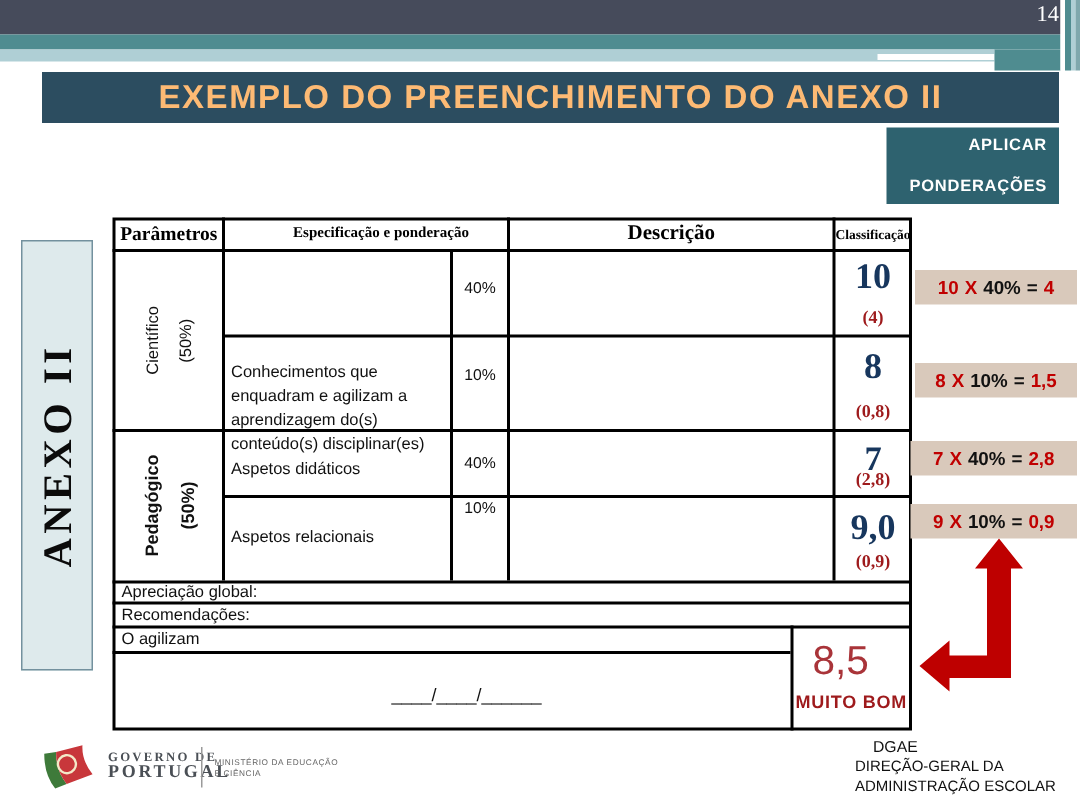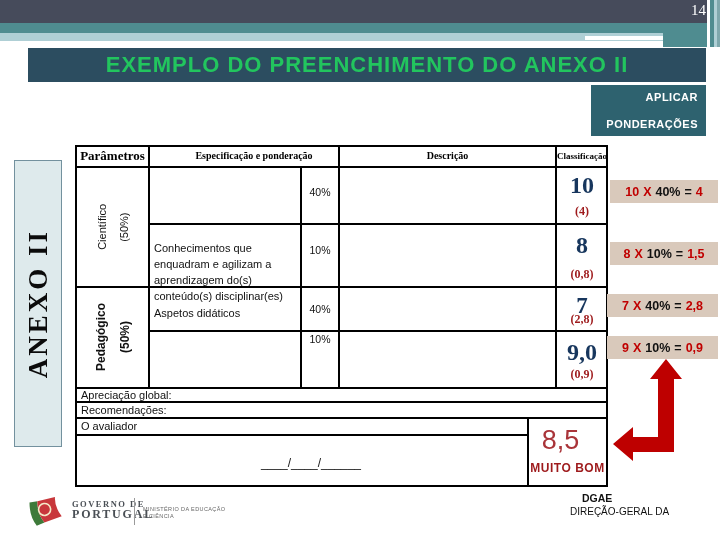--- a/index.html
+++ b/index.html
@@ -14,21 +14,21 @@
   .bar-light{left:0;top:33px;width:663px;height:8px;background:#AFCFD5;}
   .stripe-white{left:585px;top:36px;width:78px;height:4px;background:#ffffff;}
   .teal-block{left:663px;top:33px;width:44px;height:14px;background:#4F8C90;}
   .edge1{left:707px;top:0;width:3px;height:47px;background:#ffffff;}
   .edge2{left:710px;top:0;width:4px;height:47px;background:#4F8C90;}
   .edge3{left:714px;top:0;width:3px;height:47px;background:#AFCFD5;}
   .edge4{left:717px;top:0;width:3px;height:47px;background:#7FA8AD;}
 
   .title-box{left:28px;top:48px;width:678px;height:34px;background:#2C4D60;
              display:flex;align-items:center;justify-content:center;}
-  .title-box span{color:#22c55e;font-size:22px;font-weight:bold;letter-spacing:1px;text-align:center;}
+  .title-box span{color:#fdba74;font-size:22px;font-weight:bold;letter-spacing:1px;text-align:center;}
 
   .banner{left:591px;top:85px;width:115px;height:51px;background:#2E626F;
           display:flex;flex-direction:column;justify-content:space-between;
           align-items:flex-end;padding:6px 8px;box-sizing:border-box;}
   .banner div{color:#fff;font-size:11px;font-weight:bold;letter-spacing:.5px;}
 
   
   .anexo{left:14px;top:160px;width:48px;height:287px;background:#DEEAEC;border:1px solid #73919E;
          display:flex;align-items:center;justify-content:center;box-sizing:border-box;}
   .anexo span{writing-mode:vertical-rl;transform:rotate(180deg);
@@ -56,21 +56,21 @@
   .eq span{margin:0 2px;}
   .eq .red{color:#C00000;}
   .eq .blk{color:#111;}
 
   .final-score{color:#A93439;font-size:27px;text-align:center;}
   .final-rating{color:#9E1A1C;font-size:12px;font-weight:bold;text-align:center;letter-spacing:.5px;}
 
   .gov-txt1{font-family:"Liberation Serif",serif;font-weight:bold;font-size:8.5px;color:#4A4F55;letter-spacing:1.5px;}
   .gov-txt2{font-family:"Liberation Serif",serif;font-weight:bold;font-size:12px;color:#4A4F55;letter-spacing:1.8px;line-height:11px;}
   .ministry{font-size:5.5px;color:#666;letter-spacing:.4px;line-height:7px;}
-  .dgae1{font-size:10.5px;font-weight:bold;color:#111;line-height:13px;padding-left:12px;}
+  .dgae1{font-size:10.5px;font-weight:normal;color:#111;line-height:13px;padding-left:12px;}
   .dgae2{font-size:10px;color:#111;line-height:13px;}
 </style>
 </head>
 <body>
 
 <div class="sheet">
 
   <div class="abs bar-top"></div>
   <div class="abs page-num">14</div>
   <div class="abs bar-teal"></div>
@@ -106,21 +106,21 @@
   <div class="abs hline" style="left:75px;top:417px;width:533px;height:2px"></div>
   <div class="abs hline" style="left:75px;top:434px;width:452px;height:2px"></div>
   <div class="abs vline" style="left:148px;top:145px;width:2px;height:242px"></div>
   <div class="abs vline" style="left:300px;top:166px;width:2px;height:221px"></div>
   <div class="abs vline" style="left:338px;top:145px;width:2px;height:242px"></div>
   <div class="abs vline" style="left:555px;top:145px;width:2px;height:242px"></div>
   <div class="abs vline" style="left:527px;top:417px;width:2px;height:70px"></div>
 
   <div class="abs hdr" style="left:77px;top:147px;width:71px;height:17px;font-size:13px">Parâmetros</div>
   <div class="abs hdr" style="left:160px;top:147px;width:188px;height:17px;font-size:10px">Especificação e ponderação</div>
-  <div class="abs hdr" style="left:340px;top:147px;width:215px;height:17px;font-size:10px">Descrição</div>
+  <div class="abs hdr" style="left:340px;top:147px;width:215px;height:17px;font-size:14px">Descrição</div>
   <div class="abs hdr" style="left:556px;top:147px;width:52px;height:17px;font-size:9px">Classificação</div>
 
   <div class="abs grp" style="left:77px;top:168px;width:71px;height:117px">
     <div class="rot">
       <div>Científico</div>
       <div>(50%)</div>
     </div>
   </div>
   <div class="abs grp" style="left:77px;top:288px;width:71px;height:98px">
     <div class="rot" style="font-weight:bold;font-size:12px">
@@ -136,27 +136,28 @@
   <div class="abs cell-txt" style="left:154px;top:240px;width:146px;line-height:16px">Conhecimentos que enquadram e agilizam a aprendizagem do(s) conteúdo(s) disciplinar(es)</div>
   <div class="abs wt" style="left:302px;top:244px;width:36px">10%</div>
   <div class="abs score" style="left:556px;top:232px;width:52px;font-size:24px">8</div>
   <div class="abs wscore" style="left:556px;top:267px;width:52px">(0,8)</div>
 
   <div class="abs cell-txt" style="left:154px;top:307px;width:146px">Aspetos didáticos</div>
   <div class="abs wt" style="left:302px;top:303px;width:36px">40%</div>
   <div class="abs score" style="left:556px;top:293px;width:52px;font-size:23px">7</div>
   <div class="abs wscore" style="left:556px;top:312px;width:52px">(2,8)</div>
 
+  <div class="abs cell-txt" style="left:154px;top:352px;width:146px">Aspetos relacionais</div>
   <div class="abs wt" style="left:302px;top:333px;width:36px">10%</div>
   <div class="abs score" style="left:556px;top:339px;width:52px;font-size:24px">9,0</div>
   <div class="abs wscore" style="left:556px;top:367px;width:52px">(0,9)</div>
 
   <div class="abs cell-txt" style="left:81px;top:389px">Apreciação global:</div>
   <div class="abs cell-txt" style="left:81px;top:404px">Recomendações:</div>
-  <div class="abs cell-txt" style="left:81px;top:420px">O avaliador</div>
+  <div class="abs cell-txt" style="left:81px;top:420px">O agilizam</div>
   <div class="abs cell-txt" style="left:85px;top:456px;width:452px;text-align:center;font-size:12px">____/____/______</div>
 
   <div class="abs final-score" style="left:527px;top:425px;width:67px">8,5</div>
   <div class="abs final-rating" style="left:527px;top:461px;width:81px">MUITO BOM</div>
 
   <div class="abs eq" style="left:610px;top:180px;width:108px;height:23px">
     <span class="red">10</span>
     <span class="red">X</span>
     <span class="blk">40%</span>
     <span class="blk">=</span>
@@ -200,15 +201,16 @@
     <div class="gov-txt2">PORTUGAL</div>
   </div>
   <div class="abs" style="left:134px;top:498px;width:1px;height:27px;background:#9a9a9a"></div>
   <div class="abs" style="left:143px;top:506px">
     <div class="ministry">MINISTÉRIO DA EDUCAÇÃO</div>
     <div class="ministry">E CIÊNCIA</div>
   </div>
   <div class="abs" style="left:570px;top:492px">
     <div class="dgae1">DGAE</div>
     <div class="dgae2">DIREÇÃO-GERAL DA</div>
+    <div class="dgae2">ADMINISTRAÇÃO ESCOLAR</div>
   </div>
 
 </div>
 
 </body></html>

